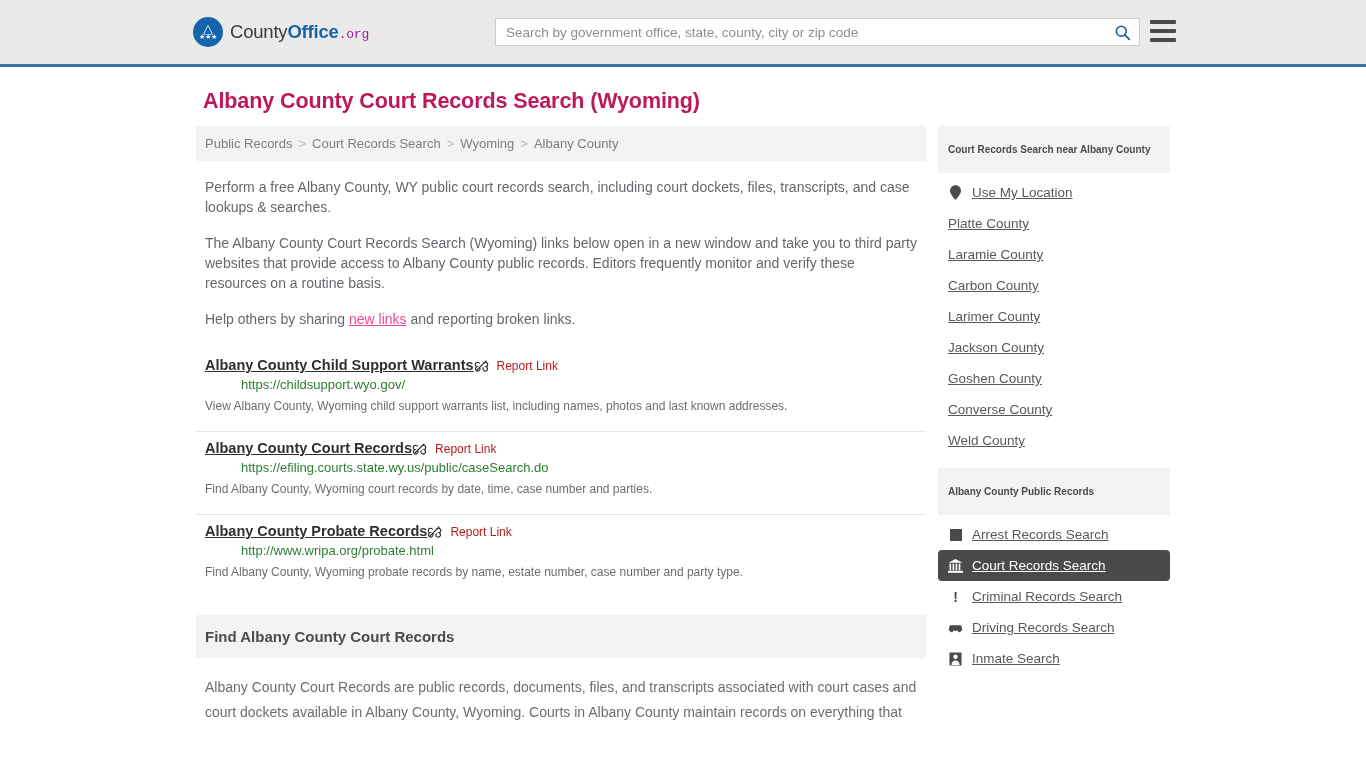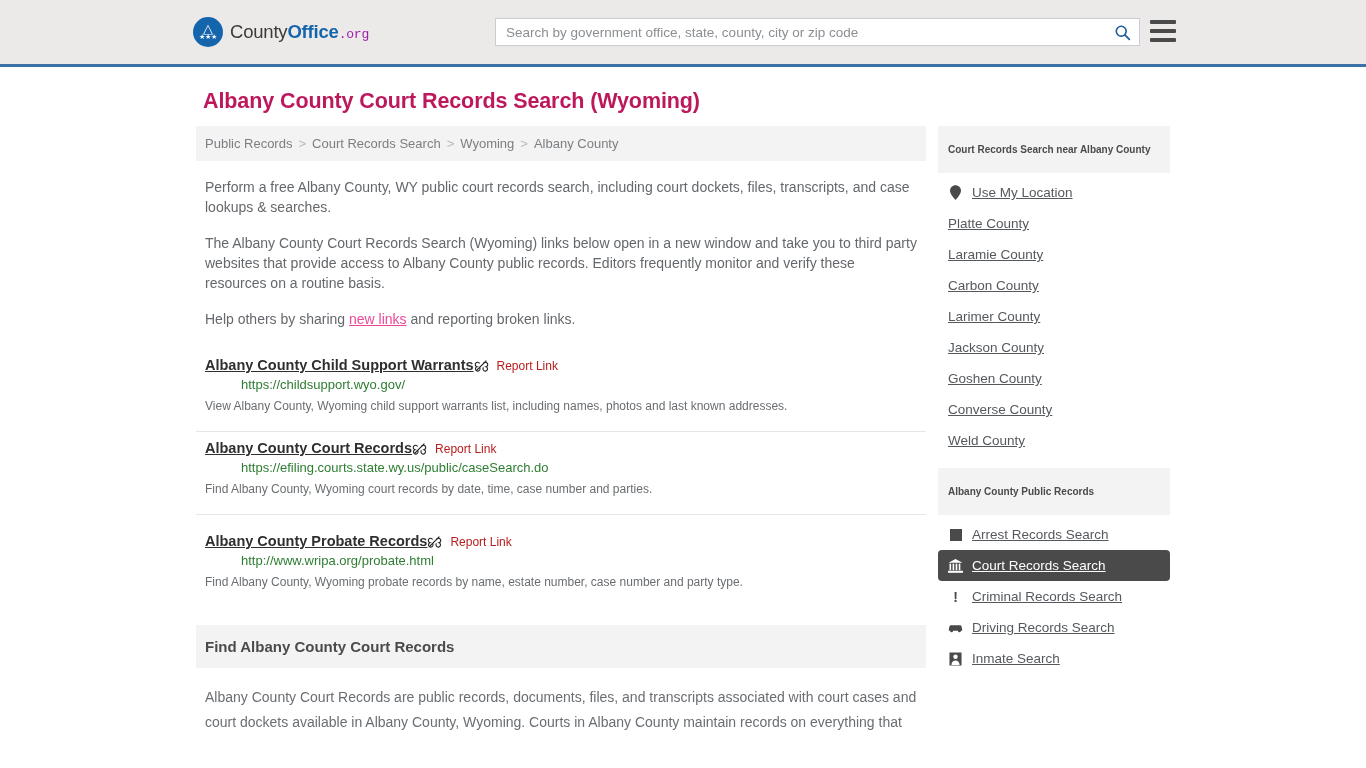--- a/index.html
+++ b/index.html
@@ -139,21 +139,21 @@
   }
   .intro p a { color: #ec4899; text-decoration: underline; font-weight: normal; }
 
   
   .results { margin-top: 20px; }
   .result {
     padding: 8px 9px 12px 9px;
     border-bottom: 1px solid #e6e6e6;
     position: relative;
   }
-  .result:last-child { border-bottom: 0; margin-top: 10px; }
+  .result:last-child { border-bottom: 0; }
   .result-head {
     display: flex;
     align-items: flex-start;
   }
   .result-title {
     font-size: 14.5px;
     font-weight: bold;
     color: #2f2f2f;
     text-decoration: underline;
     cursor: pointer;

